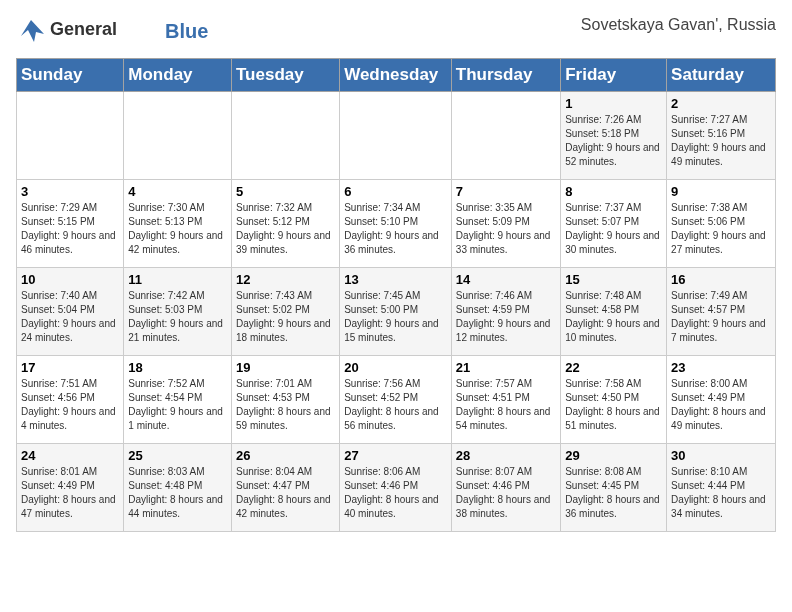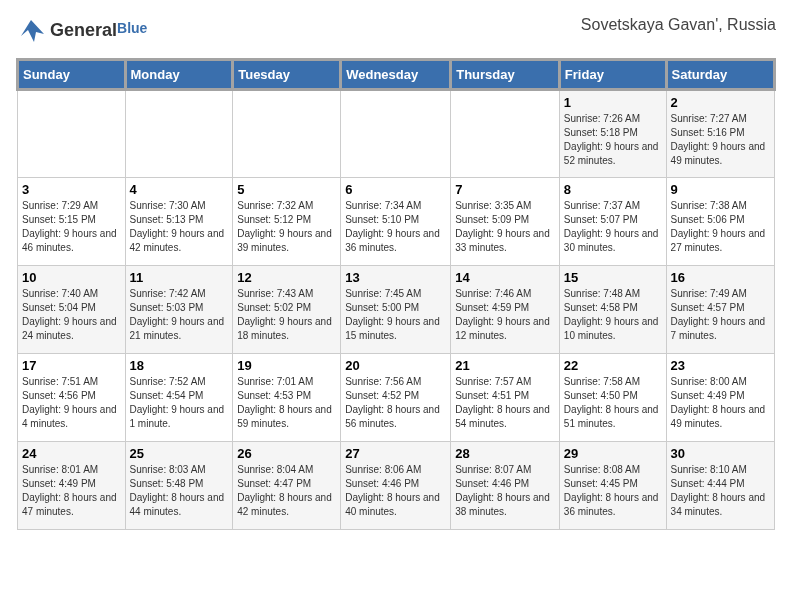--- a/index.html
+++ b/index.html
@@ -25,23 +25,24 @@
       display: flex;
       flex-direction: row;
       line-height: 1.1;
     }
     .logo-general {
       font-size: 18px;
       font-weight: bold;
       color: #333;
     }
     .logo-blue {
-      font-size: 14px;
+      font-size: 20px;
       font-weight: bold;
       color: #3a6fad;
+      margin-left: 48px;
     }
     .logo-bird {
       width: 30px;
       height: 30px;
     }
     .title-section {
       text-align: right;
     }
     .month-title {
       font-size: 36px;
@@ -55,23 +56,23 @@
     .calendar-table {
       width: 100%;
       border-collapse: collapse;
       font-size: 11px;
     }
     .calendar-table thead tr th {
       background-color: #3a6fad;
       color: #fff;
       padding: 6px 4px;
       text-align: left;
-      font-size: 13px;
-      font-weight: bold;
-      border: 3px solid #a3a3a3;
+      font-size: 17px;
+      font-weight: bold;
+      border: 1px solid #a3a3a3;
     }
     .calendar-table tbody tr td {
       border: 1px solid #ccc;
       vertical-align: top;
       padding: 4px;
       height: 88px;
       width: 113px;
       background: #fff;
     }
     .calendar-table tbody tr:nth-child(odd) td {
@@ -231,21 +232,21 @@
           <div class="day-info"><span>Sunrise: 8:00 AM</span><br><span>Sunset: 4:49 PM</span><br><span>Daylight: 8 hours and 49 minutes.</span></div>
         </td>
       </tr>
       <tr>
         <td>
           <span class="day-num">24</span>
           <div class="day-info"><span>Sunrise: 8:01 AM</span><br><span>Sunset: 4:49 PM</span><br><span>Daylight: 8 hours and 47 minutes.</span></div>
         </td>
         <td>
           <span class="day-num">25</span>
-          <div class="day-info"><span>Sunrise: 8:03 AM</span><br><span>Sunset: 5:48 PM</span><br><span>Daylight: 8 hours and 44 minutes.</span></div>
+          <div class="day-info"><span>Sunrise: 8:03 AM</span><br><span>Sunset: 4:48 PM</span><br><span>Daylight: 8 hours and 44 minutes.</span></div>
         </td>
         <td>
           <span class="day-num">26</span>
           <div class="day-info"><span>Sunrise: 8:04 AM</span><br><span>Sunset: 4:47 PM</span><br><span>Daylight: 8 hours and 42 minutes.</span></div>
         </td>
         <td>
           <span class="day-num">27</span>
           <div class="day-info"><span>Sunrise: 8:06 AM</span><br><span>Sunset: 4:46 PM</span><br><span>Daylight: 8 hours and 40 minutes.</span></div>
         </td>
         <td>

